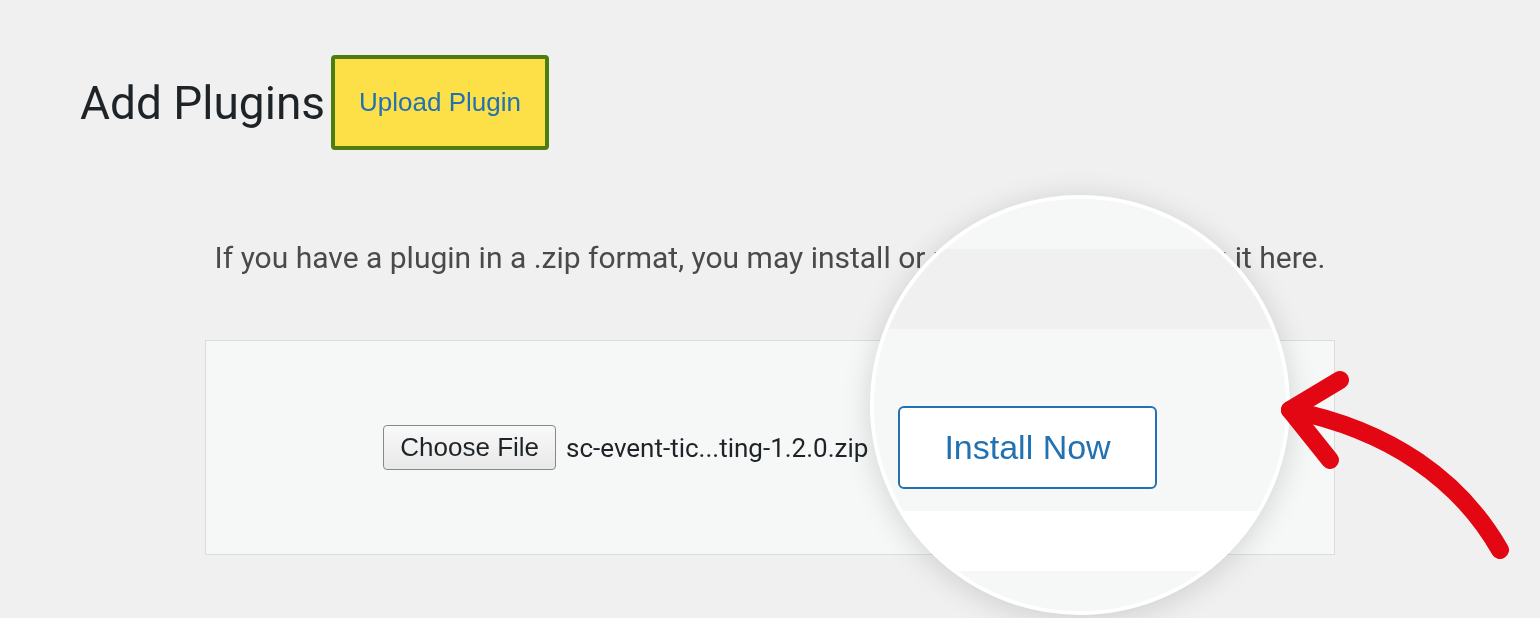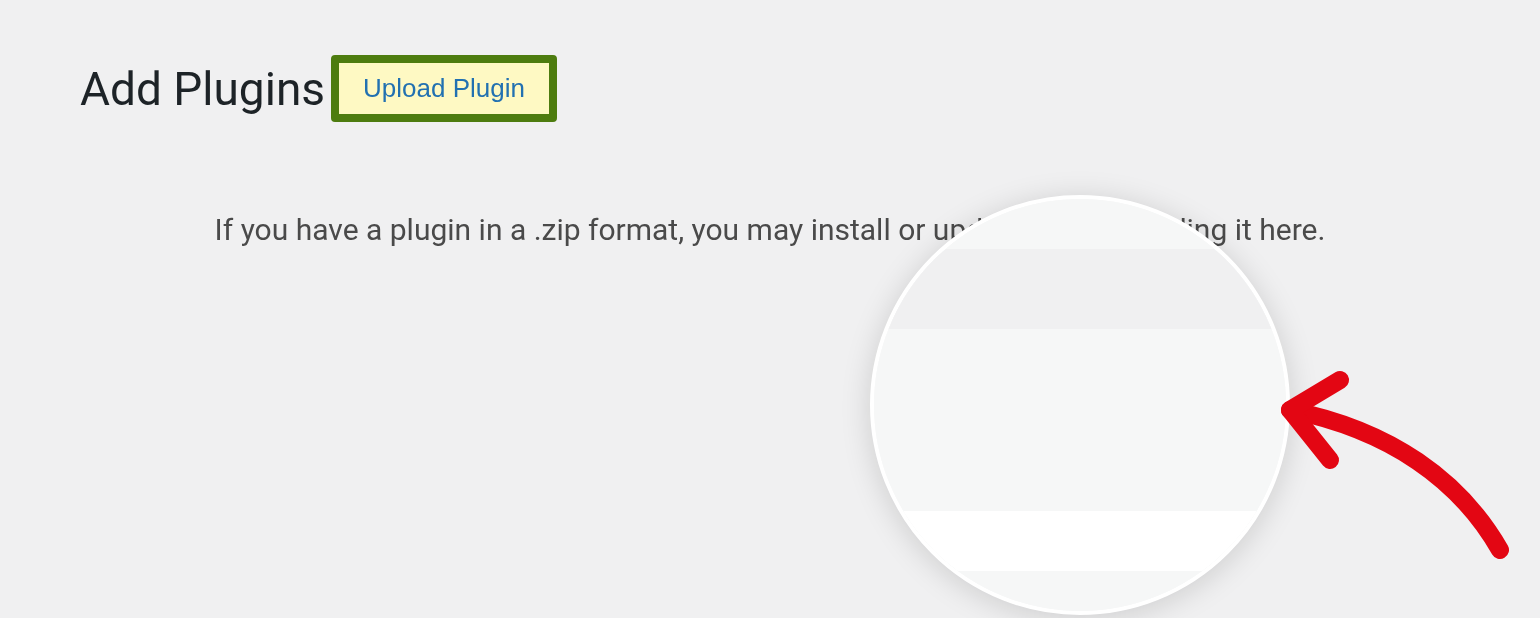--- a/index.html
+++ b/index.html
@@ -19,25 +19,25 @@
       align-items: center;
       gap: 6px;
       margin-bottom: 90px;
     }
     .page-title {
       font-size: 46px;
       font-weight: 400;
       color: #1d2327;
     }
     .upload-btn {
-      border: 8px solid #4d7c0f;
-      background: #fef9c3;
+      border: 4px solid #4d7c0f;
+      background: #fde047;
       color: #2271b1;
       font-size: 26px;
-      padding: 10px 24px;
+      padding: 28px 24px;
       border-radius: 4px;
       cursor: pointer;
       font-weight: 400;
     }
     .instructions {
       font-size: 30px;
       color: #4a4a4a;
       text-align: center;
       margin-bottom: 65px;
       padding: 0 60px;
@@ -137,18 +137,25 @@
     <h1 class="page-title">Add Plugins</h1>
     <button class="upload-btn">Upload Plugin</button>
   </div>
 
   <p class="instructions">If you have a plugin in a .zip format, you may install or update it by uploading it here.</p>
 
   <div class="magnifier">
     <div class="magnifier-inner"></div>
   </div>
 
+  <div class="upload-panel">
+    <div class="file-picker">
+      <button class="choose-file-btn">Choose File</button>
+      <span class="file-name">sc-event-tic...ting-1.2.0.zip</span>
+    </div>
+    <button class="install-btn">Install Now</button>
+  </div>
 
   <svg class="arrow" width="280" height="220" viewBox="0 0 280 220">
     <path d="M 240 190 C 200 120, 130 70, 30 50" stroke="#e30613" stroke-width="18" fill="none" stroke-linecap="round"></path>
     <path d="M 30 50 L 80 20 M 30 50 L 70 100" stroke="#e30613" stroke-width="18" fill="none" stroke-linecap="round"></path>
   </svg>
 </div>
 
 </body></html>

